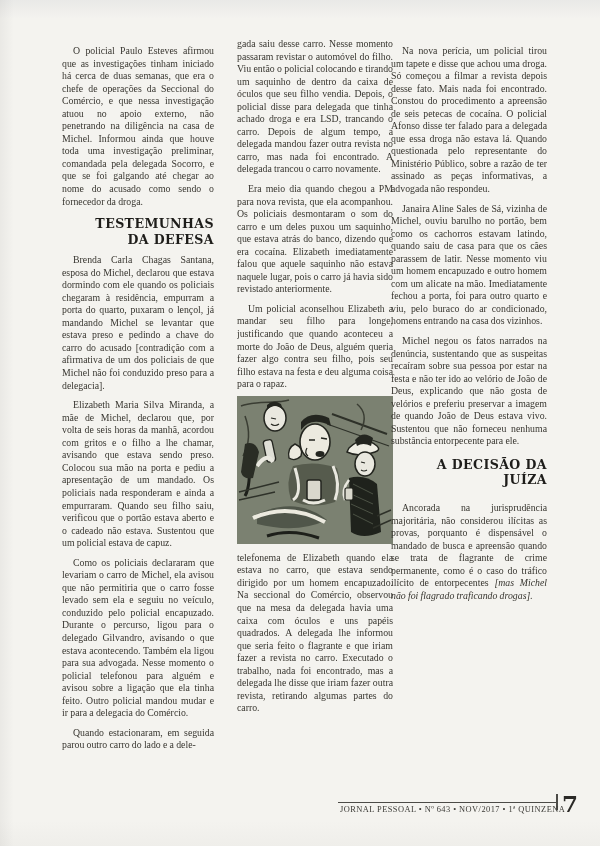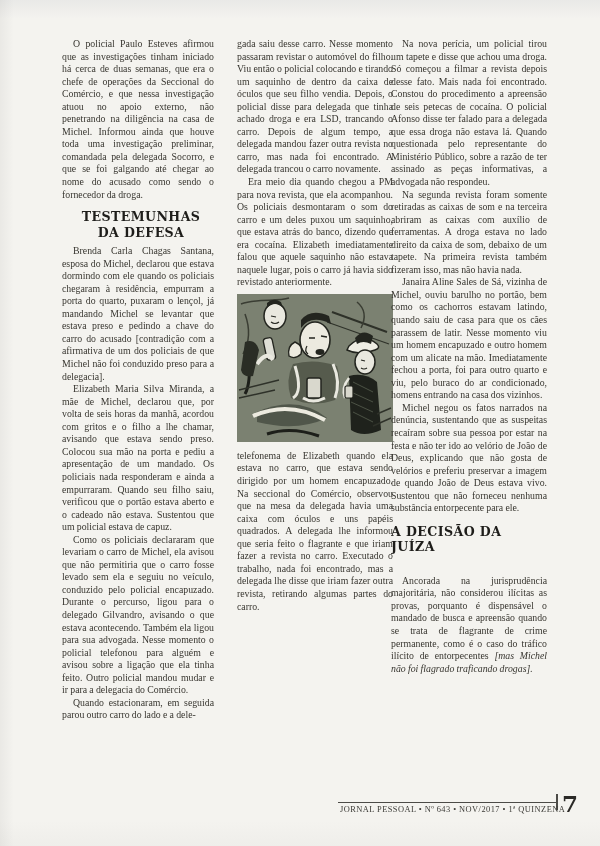--- a/index.html
+++ b/index.html
@@ -21,28 +21,28 @@
     position:absolute;top:38px;height:762px;overflow:hidden;
     color:#37352f;
     font-size:9.8px;line-height:12.55px;
     text-align:justify;
     -webkit-hyphens:none;hyphens:none;
   }
   .col-left{left:62px;width:152px;}
   .col-mid{left:237px;width:156px;}
   .col-right{left:391px;width:156px;}
   p.body{margin:0;padding:0;word-spacing:-0.2px;}
-  p.indent{text-indent:11px;}
+  p.indent{text-indent:11px;margin-top:7px;}
   .heading{
     font-family:"DejaVu Serif","Liberation Serif",serif;
     font-weight:700;color:#1e1d1a;
     font-size:12.6px;line-height:15.5px;letter-spacing:.4px;
-    margin:8px 0 5px 6px;white-space:pre-line;text-align:center;
+    margin:8px 0 5px 6px;white-space:pre-line;text-align:right;
   }
-  .heading-center{margin:9px 0 20px 0;text-align:left;white-space:normal;}
+  .heading-center{margin:9px 0 14px 0;text-align:right;white-space:normal;}
   .italic{font-style:italic;}
   .illustration{
     width:156px;height:148px;margin:5px 0 8px 0;
     background:#7b8171;overflow:hidden;
   }
   .illustration svg{display:block;}
   .footer{
     position:absolute;left:338px;top:796px;width:240px;height:40px;
   }
   .footer-rule{
@@ -73,20 +73,21 @@
 DA DEFESA</h2>
     <p class="body indent">Brenda Carla Chagas Santana, esposa do Michel, declarou que estava dormindo com ele quando os policiais chegaram à residência, empurram a porta do quarto, puxaram o lençol, já mandando Michel se levantar que estava preso e pedindo a chave do carro do acusado [contradição com a afirmativa de um dos policiais de que Michel não foi conduzido preso para a delegacia].</p>
     <p class="body indent">Elizabeth Maria Silva Miranda, a mãe de Michel, declarou que, por volta de seis horas da manhã, acordou com gritos e o filho a lhe chamar, avisando que estava sendo preso. Colocou sua mão na porta e pediu a apresentação de um mandado. Os policiais nada responderam e ainda a empurraram. Quando seu filho saiu, verificou que o portão estava aberto e o cadeado não estava. Sustentou que um policial estava de capuz.</p>
     <p class="body indent">Como os policiais declararam que levariam o carro de Michel, ela avisou que não permitiria que o carro fosse levado sem ela e seguiu no veículo, conduzido pelo policial encapuzado. Durante o percurso, ligou para o delegado Gilvandro, avisando o que estava acontecendo. Também ela ligou para sua advogada. Nesse momento o policial telefonou para alguém e avisou sobre a ligação que ela tinha feito. Outro policial mandou mudar e ir para a delegacia do Comércio.</p>
     <p class="body indent">Quando estacionaram, em seguida parou outro carro do lado e a dele-</p>
   </div>
 
   <div class="col col-mid">
     <p class="body">gada saiu desse carro. Nesse momento passaram revistar o automóvel do filho. Viu então o policial colocando e tirando um saquinho de dentro da caixa de óculos que seu filho vendia. Depois, o policial disse para delegada que tinha achado droga e era LSD, trancando o carro. Depois de algum tempo, a delegada mandou fazer outra revista no carro, mas nada foi encontrado. A delegada trancou o carro novamente.</p>
     <p class="body indent">Era meio dia quando chegou a PM para nova revista, que ela acompanhou. Os policiais desmontaram o som do carro e um deles puxou um saquinho, que estava atrás do banco, dizendo que era cocaína. Elizabeth imediatamente falou que aquele saquinho não estava naquele lugar, pois o carro já havia sido revistado anteriormente.</p>
+    <p class="body indent">Um policial aconselhou Elizabeth a mandar seu filho para longe, justificando que quando aconteceu a morte do João de Deus, alguém queria fazer algo contra seu filho, pois seu filho estava na festa e deu alguma coisa para o rapaz.</p>
 
     <div class="illustration" role="img" aria-label="Desenho a traço em meio-tom de pessoas bebendo em uma festa: homem ao centro falando com copo na mão, mulher de chapéu à direita, figuras ao fundo">
       <svg width="156" height="148" viewBox="0 0 156 148" xmlns="http://www.w3.org/2000/svg">
         <rect x="0" y="0" width="156" height="148" fill="#7b8171"></rect>
 
         <path d="M95 18 L150 38" stroke="#2e3129" stroke-width="2" fill="none"></path>
         <path d="M90 28 L152 50" stroke="#2e3129" stroke-width="1.2" fill="none"></path>
         <path d="M4 10 C 20 4, 40 8, 52 4" stroke="#3a3d33" stroke-width="1.5" fill="none"></path>
         <path d="M120 8 q 12 10 4 26" stroke="#3a3d33" stroke-width="1.5" fill="none"></path>
         <path d="M6 60 q 10 -18 2 -40" stroke="#3a3d33" stroke-width="1.5" fill="none"></path>
@@ -130,21 +131,20 @@
         <path d="M2 96 l 40 -10 M2 104 l 36 -8" stroke="#2e3129" stroke-width="1.4" fill="none"></path>
         <path d="M140 120 l 14 -6 M136 132 l 18 -8" stroke="#2e3129" stroke-width="1.4" fill="none"></path>
       </svg>
     </div>
 
     <p class="body">telefonema de Elizabeth quando ela estava no carro, que estava sendo dirigido por um homem encapuzado. Na seccional do Comércio, observou que na mesa da delegada havia uma caixa com óculos e uns papéis quadrados. A delegada lhe informou que seria feito o flagrante e que iriam fazer a revista no carro. Executado o trabalho, nada foi encontrado, mas a delegada lhe disse que iriam fazer outra revista, retirando algumas partes do carro.</p>
   </div>
 
   <div class="col col-right">
     <p class="body indent">Na nova perícia, um policial tirou um tapete e disse que achou uma droga. Só começou a filmar a revista depois desse fato. Mais nada foi encontrado. Constou do procedimento a apreensão de seis petecas de cocaína. O policial Afonso disse ter falado para a delegada que essa droga não estava lá. Quando questionada pelo representante do Ministério Público, sobre a razão de ter assinado as peças informativas, a advogada não respondeu.</p>
-    <p class="body indent">Na segunda revista foram somente retiradas as caixas de som e na terceira abriram as caixas com auxílio de ferramentas. A droga estava no lado direito da caixa de som, debaixo de um tapete. Na primeira revista também fizeram isso, mas não havia nada.</p>
     <p class="body indent">Janaira Aline Sales de Sá, vizinha de Michel, ouviu barulho no portão, bem como os cachorros estavam latindo, quando saiu de casa para que os cães parassem de latir. Nesse momento viu um homem encapuzado e outro homem com um alicate na mão. Imediatamente fechou a porta, foi para outro quarto e viu, pelo buraco do ar condicionado, homens entrando na casa dos vizinhos.</p>
     <p class="body indent">Michel negou os fatos narrados na denúncia, sustentando que as suspeitas recaíram sobre sua pessoa por estar na festa e não ter ido ao velório de João de Deus, explicando que não gosta de velórios e preferiu preservar a imagem de quando João de Deus estava vivo. Sustentou que não forneceu nenhuma substância entorpecente para ele.</p>
     <h2 class="heading heading-center">A DECISÃO DA JUÍZA</h2>
     <p class="body indent"><span>Ancorada na jurisprudência majoritária, não considerou ilícitas as provas, porquanto é dispensável o mandado de busca e apreensão quando se trata de flagrante de crime permanente, como é o caso do tráfico ilícito de entorpecentes </span><span class="italic">[mas Michel não foi flagrado traficando drogas].</span></p>
   </div>
 
   <div class="footer">
     <div class="footer-rule"></div>
     <div class="footer-tick"></div>
     <div class="footer-text">JORNAL PESSOAL • Nº 643 • NOV/2017 • 1ª QUINZENA</div>

